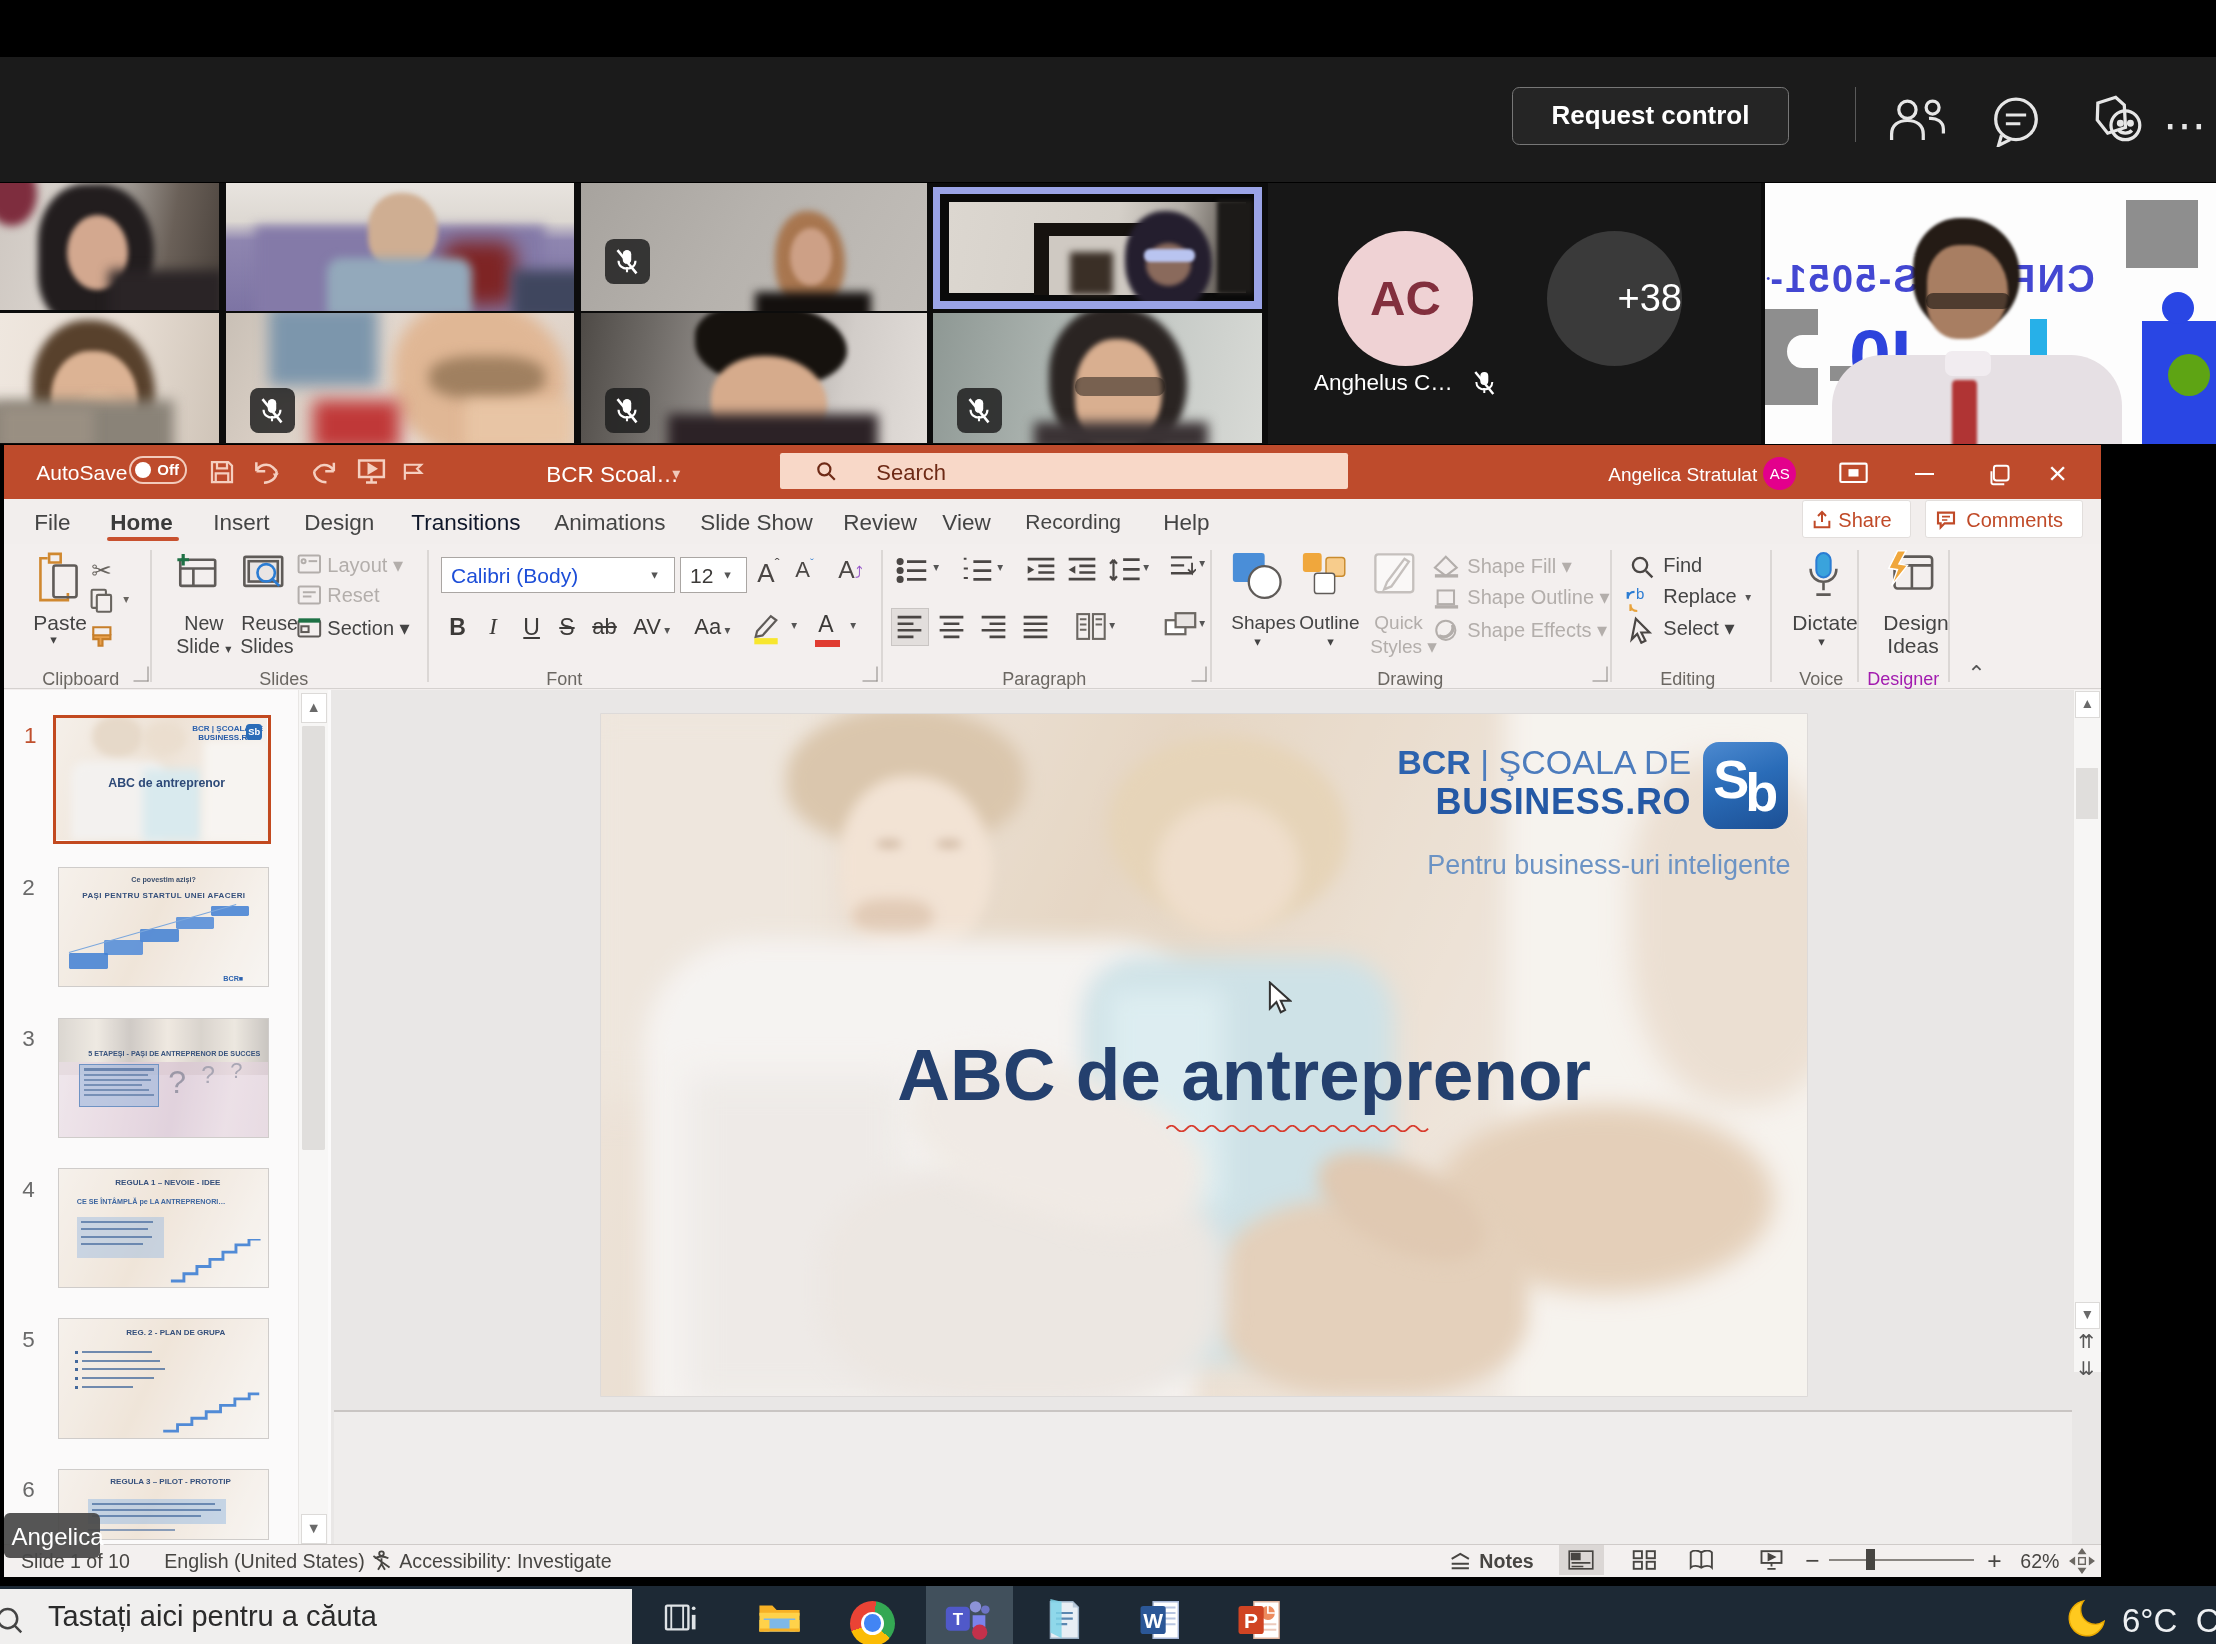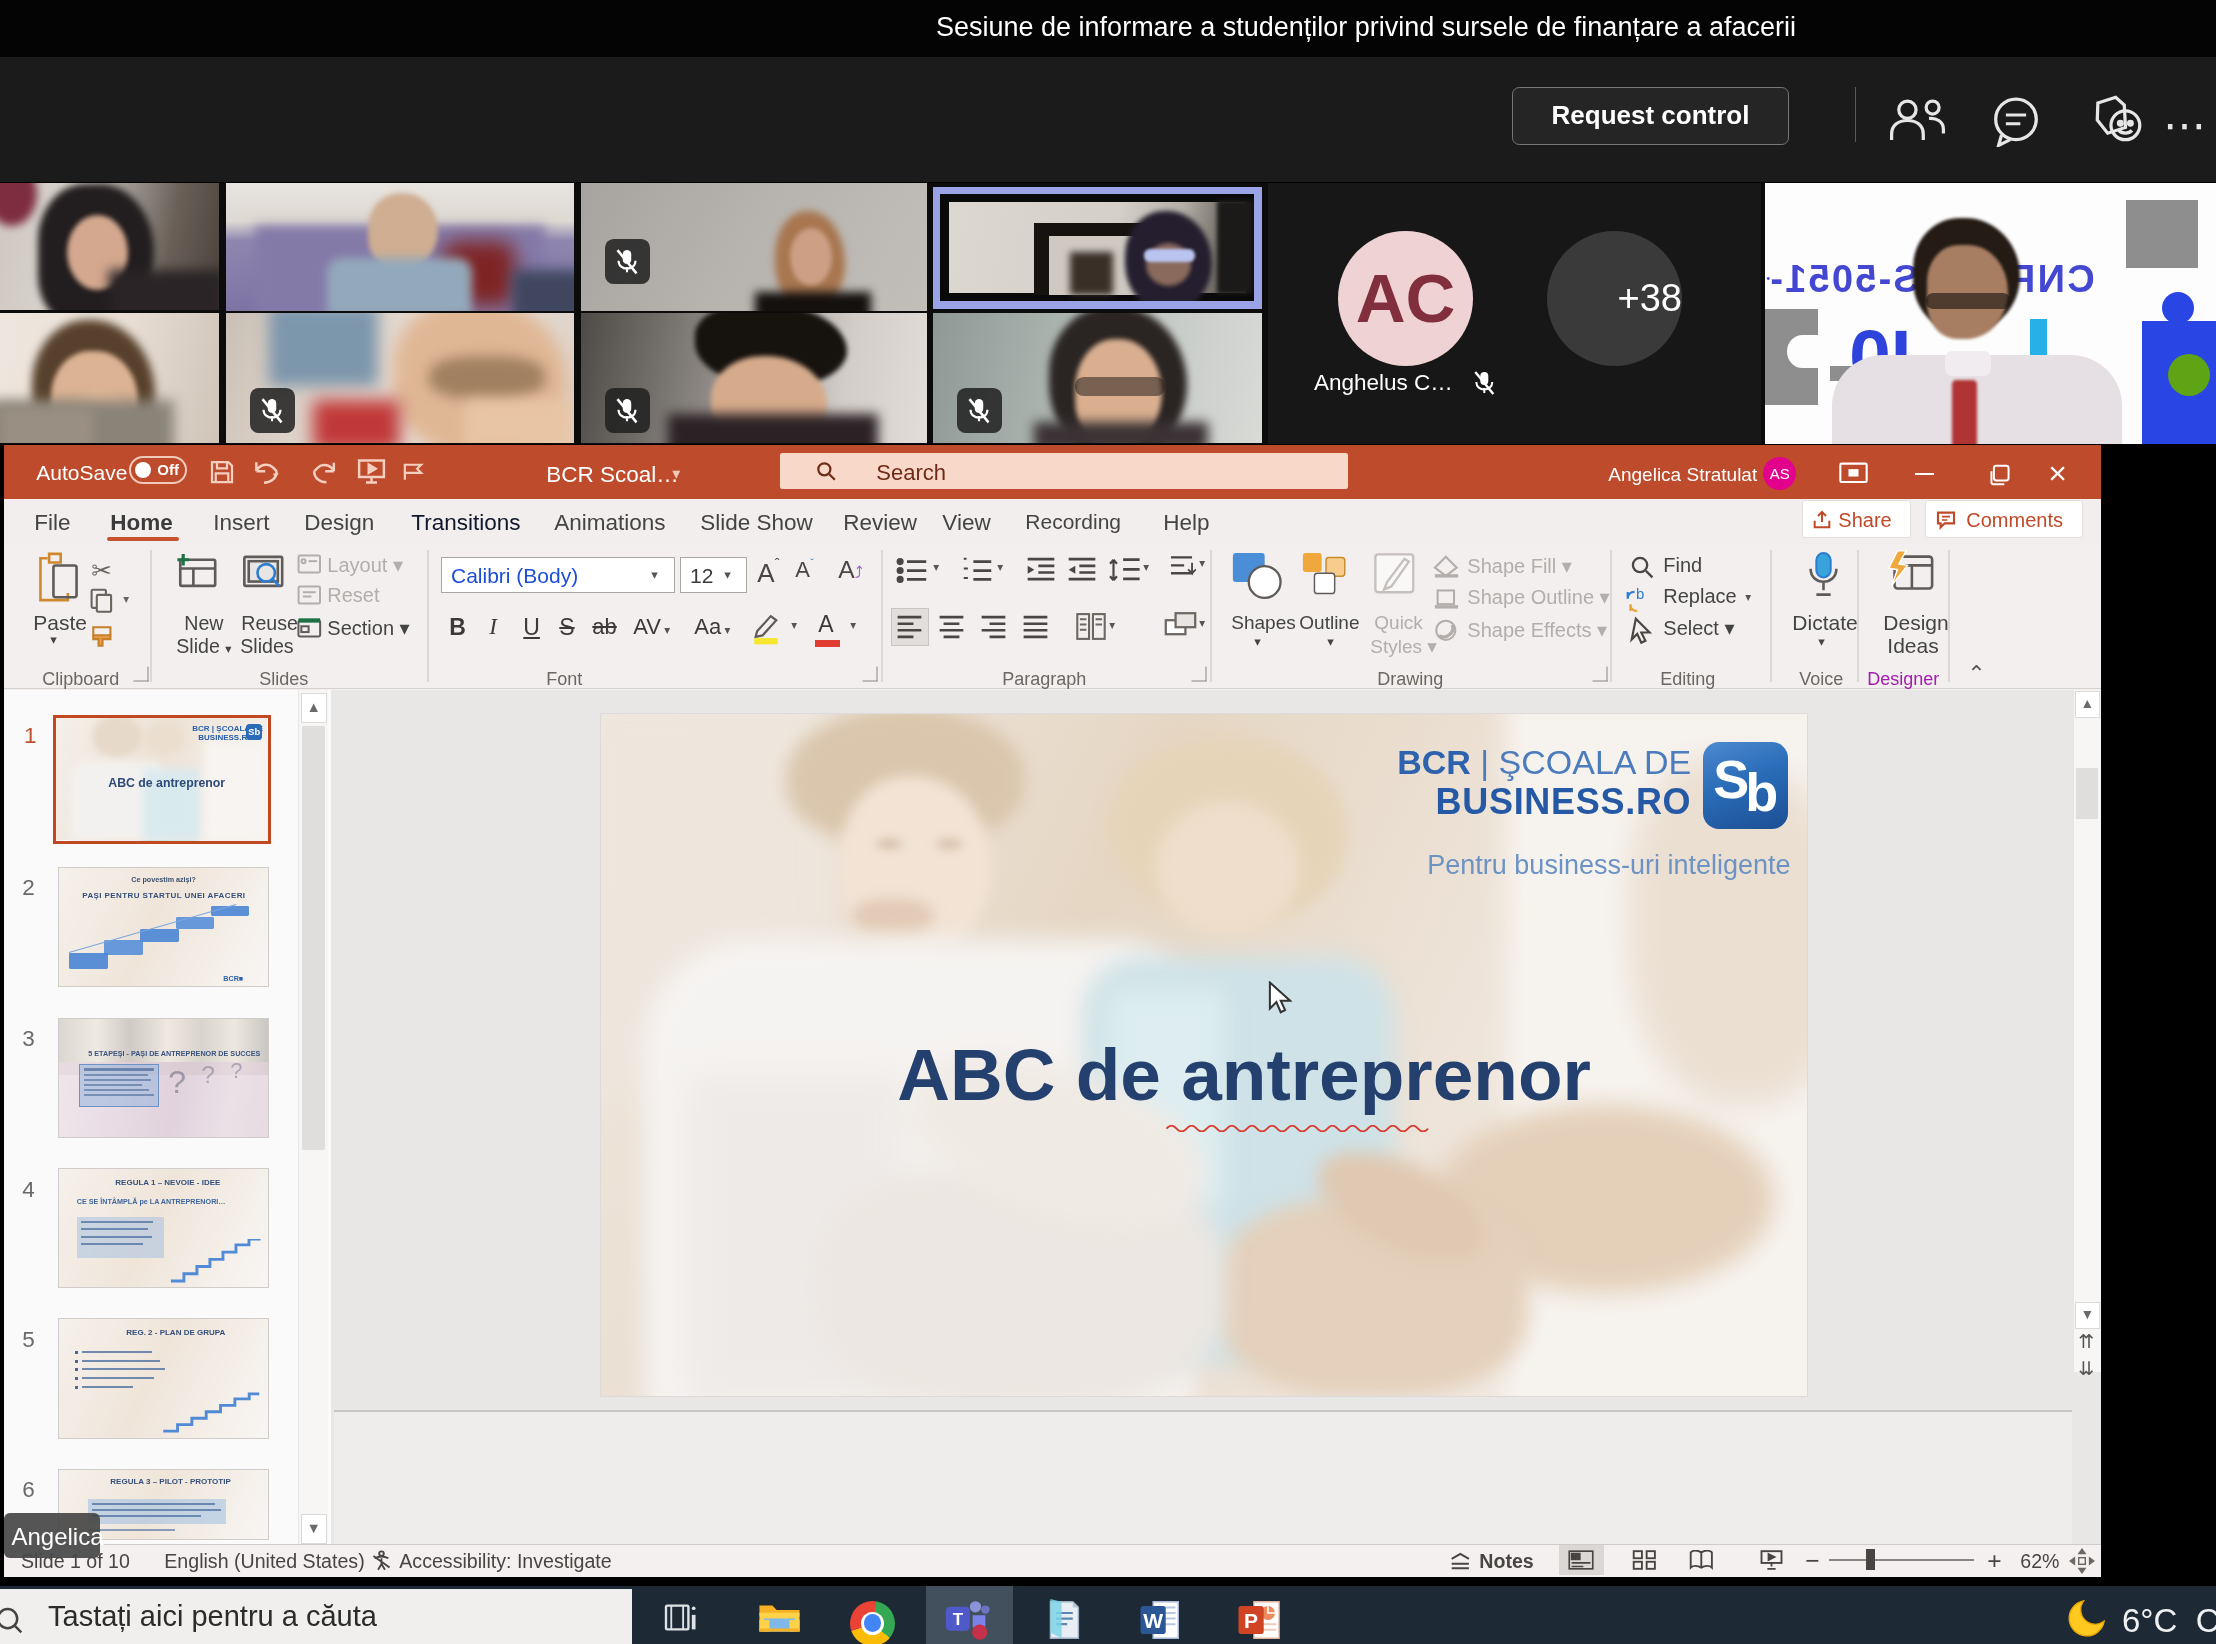--- a/index.html
+++ b/index.html
@@ -31,23 +31,20 @@
 #taskbar { left:0; top:1586px; width:2216px; height:59px; background:#1d2935; }
 #tsearch { position:absolute; left:0; top:2.9px; width:632px; height:56px; background:#f0efee;
   color:#2b2b2b; font-size:29px; }
 .lab { position:absolute; white-space:nowrap; }
 .thm { background:#fff; overflow:hidden; }
 .mbg { left:0; top:0; background:linear-gradient(115deg,#eadfd3 0%,#e3d2bf 25%,#dcc5ab 45%,#e2d0bd 60%,#e9ded2 80%,#efe9e2 100%); }
 </style>
 </head>
 <body>
 <div id="stage">
-  <div id="topbar" class="abs">
-      <div class="title">Sesiune de informare a studenților privind sursele de finanțare a afacerii</div>
-    </div>
   <div id="toolbar" class="abs">
     <div id="reqbtn">Request control</div>
     <div class="abs" style="left:1855px;top:30px;width:1.4px;height:55px;background:#5a5a5a;"></div>
     <svg class="abs" style="left:1888px;top:41px" width="59" height="45" viewBox="0 0 82 62">
       <g fill="none" stroke="#e6e6e6" stroke-width="4.5">
         <circle cx="27" cy="16" r="12"></circle>
         <path d="M5 58 v-8 c0-12 9-19 22-19 c13 0 22 7 22 19 v8"></path>
         <circle cx="62" cy="13" r="9"></circle>
         <path d="M57 28 c11-1 20 5 20 15 v6"></path>
       </g>
@@ -109,21 +106,21 @@
         <div class="abs" style="left:109px;top:42px;width:101px;height:59px;background:#cfc9c2;"></div>
         <div class="abs" style="left:130px;top:58px;width:43px;height:43px;background:#3a2f26;filter:blur(3.6px);"></div>
         <div class="abs" style="left:185px;top:17.4px;width:87px;height:101px;background:#241e2e;border-radius:46% 54% 50% 50%;filter:blur(2.9px);"></div>
         <div class="abs" style="left:206px;top:49px;width:45px;height:43px;background:#8a6a5c;border-radius:50%;filter:blur(2.2px);"></div>
         <div class="abs" style="left:204px;top:55px;width:51px;height:13px;background:#b9c4f0;border-radius:5.8px;filter:blur(1.4px);"></div>
         <div class="abs" style="left:277px;top:5.8px;width:36px;height:94px;background:#1c1a18;filter:blur(2.2px);"></div>
       </div>
     </div>
 
     <div class="tile" style="left:1268px;top:0;width:493px;height:261px;background:#171717;">
-      <div class="abs" style="left:70px;top:48px;width:135px;height:135px;border-radius:50%;background:#efd2d4;color:#822f3d;font-size:69px;font-weight:bold;text-align:center;line-height:135px;">AC</div>
+      <div class="abs" style="left:70px;top:48px;width:135px;height:135px;border-radius:50%;background:#efd2d4;color:#822f3d;font-size:49px;font-weight:bold;text-align:center;line-height:135px;">AC</div>
       <div class="abs" style="left:279px;top:48px;width:135px;height:135px;border-radius:50%;background:#3a3a3a;color:#fff;font-size:38px;text-align:right;line-height:135px;">+38</div>
       <div class="lab" style="left:46px;top:187px;color:#fff;font-size:22.5px;">Anghelus C…</div>
       <svg class="abs" style="left:204px;top:187px" width="24.6" height="26" viewBox="0 0 24 26">
           <g stroke="#fff" stroke-width="2" fill="none">
             <rect x="8" y="2" width="8" height="13" rx="4" fill="#fff" stroke="none"></rect>
             <path d="M4 12 c0 10 16 10 16 0 M12 18 v5"></path>
             <path d="M3 2 L21 24" stroke-width="2.4"></path>
           </g>
         </svg>
     </div>

